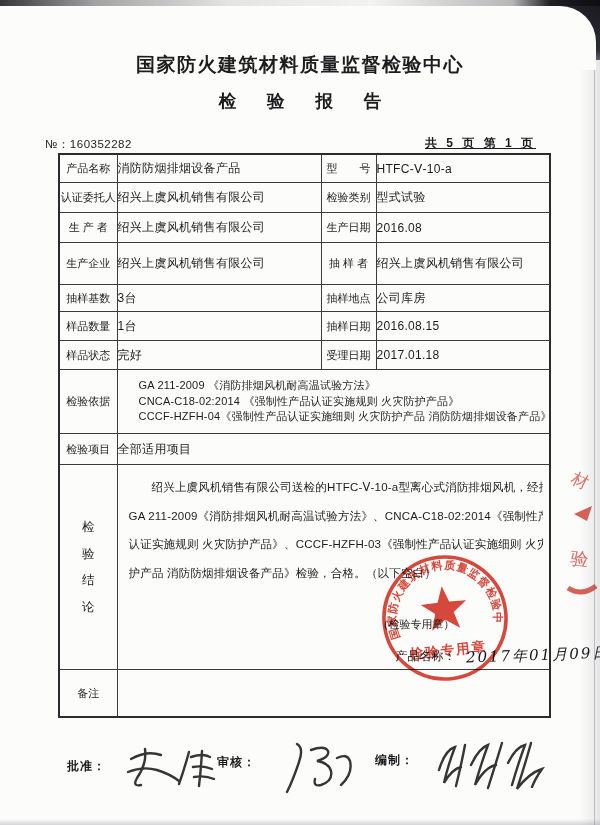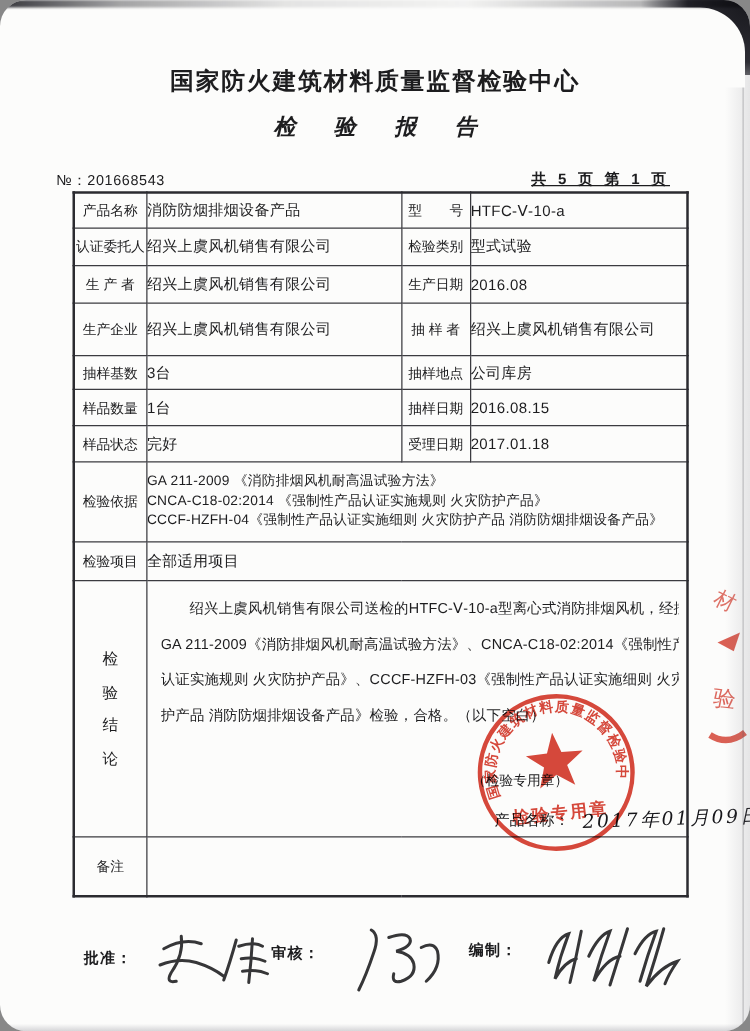--- a/index.html
+++ b/index.html
@@ -1,50 +1,50 @@
 <!DOCTYPE html>
 <html><head>
 <meta charset="utf-8">
 <style>
   html,body{margin:0;padding:0;background:#888;}
   .page{position:relative;width:600px;height:825px;background:#fcfcfb;overflow:hidden;
-        font-family:"Liberation Sans","DejaVu Sans",sans-serif;color:#1d1d1f;border-radius:21px;}
+        font-family:"Liberation Sans","DejaVu Sans",sans-serif;color:#1d1d1f;}
   
   .top-band{position:absolute;top:0;left:0;right:0;height:6px;z-index:5;
     background:linear-gradient(90deg,rgba(18,18,24,.85),rgba(18,18,24,.38) 16%,rgba(18,18,24,.10) 38%,rgba(18,18,24,.04) 62%,rgba(18,18,24,.35) 90%,rgba(14,14,18,.9));
     filter:blur(.7px);}
   .corner-dark{position:absolute;top:0;right:0;width:102px;height:60px;z-index:4;
     background:radial-gradient(circle at 100% 0%,#17171c 0%,#2d2d34 42%,rgba(45,45,52,0) 74%);}
   .corner-white{position:absolute;top:0;right:0;width:106px;height:64px;z-index:4;
     background:#fcfcfb;border-top-right-radius:36px;transform:translate(-4px,6px);}
   .right-band{position:absolute;top:0;right:0;width:20px;height:100%;z-index:3;
     background:linear-gradient(90deg,rgba(255,255,255,0),rgba(108,108,120,.16));}
   .right-line{position:absolute;top:0;right:5px;width:1.5px;height:100%;z-index:3;background:rgba(92,92,104,.32);}
   .bottom-band{position:absolute;bottom:0;left:0;width:100%;height:6px;z-index:3;
     background:linear-gradient(0deg,rgba(110,110,122,.28),rgba(110,110,122,0));}
   
   .title{position:absolute;top:52px;left:0;width:100%;text-align:center;
          font-size:19px;font-weight:bold;letter-spacing:1.5px;}
   .subtitle{position:absolute;top:89px;left:0;width:100%;text-align:center;
-         font-size:17.5px;font-weight:bold;letter-spacing:13px;text-indent:13px;font-style:italic;}
+         font-size:17.5px;font-weight:bold;letter-spacing:13px;text-indent:13px;}
   .meta{position:absolute;top:135px;left:45px;width:491px;display:flex;
         justify-content:space-between;align-items:flex-end;}
   .meta .no{font-size:11.5px;letter-spacing:.5px;}
   .meta .pg{font-size:12px;font-weight:bold;letter-spacing:3px;text-decoration:underline;}
   
   table.rpt{position:absolute;left:58px;top:153px;width:491px;border-collapse:collapse;
         table-layout:fixed;border:2px solid #2b2b30;padding-left:28px;}
   table.rpt td{border:1.5px solid #3b3b40;padding:0;vertical-align:middle;overflow:visible;}
   td.lbl{text-align:center;font-size:11px;letter-spacing:0;white-space:nowrap;}
   td.val{font-size:12px;padding-left:6px;letter-spacing:.3px;}
   .r0 td{height:27px}.r1 td{height:29px}.r2 td{height:29px}.r3 td{height:41px}
   .r4 td{height:26px}.r5 td{height:28px}.r6 td{height:28px}
   .rb td{height:63px}.ri td{height:30px}.rc td{height:204px}.rr td{height:46px}
   td.basis{font-size:11px;line-height:15.5px;padding:3px 2px 3px 6px;letter-spacing:.2px;}
-  .basis div{white-space:nowrap;overflow:hidden;}
+  .basis div{white-space:nowrap;overflow:hidden;margin-left:21px;}
   td.vlbl div{line-height:1;font-size:12.5px;}
   .vstack{display:flex;flex-direction:column;align-items:center;justify-content:center;gap:14px;height:100%;}
   td.concl-td{vertical-align:top;}
   .concl-wrap{position:relative;height:204px;box-sizing:border-box;padding:8px 6px 0 11px;}
   .concl-line{font-size:11.5px;line-height:28.5px;white-space:nowrap;overflow:hidden;letter-spacing:.2px;}
   .indent{text-indent:23px;}
   .seal-note{position:absolute;left:260px;top:152px;font-size:11px;z-index:1;}
   .sign-date{position:absolute;left:278px;top:181px;font-size:12px;z-index:1;white-space:nowrap;}
   .hand{display:inline-block;font-family:"DejaVu Serif",serif;font-style:italic;font-size:15px;
         letter-spacing:2px;transform:rotate(-2deg);margin-left:10px;color:#16161a;}
@@ -64,21 +64,21 @@
   <div class="top-band"></div>
   <div class="corner-dark"></div>
   <div class="corner-white"></div>
   <div class="right-band"></div>
   <div class="right-line"></div>
   <div class="bottom-band"></div>
 
   <div class="title">国家防火建筑材料质量监督检验中心</div>
   <div class="subtitle">检 验 报 告</div>
   <div class="meta">
-    <span class="no"><span>№：</span><span>201668543</span></span>
+    <span class="no"><span>№：</span><span>160352282</span></span>
     <span class="pg">共 5 页 第 1 页</span>
   </div>
 
   <table class="rpt">
     <colgroup>
         <col style="width:58px">
         <col style="width:204px">
         <col style="width:55px">
         <col style="width:174px">
       </colgroup>

